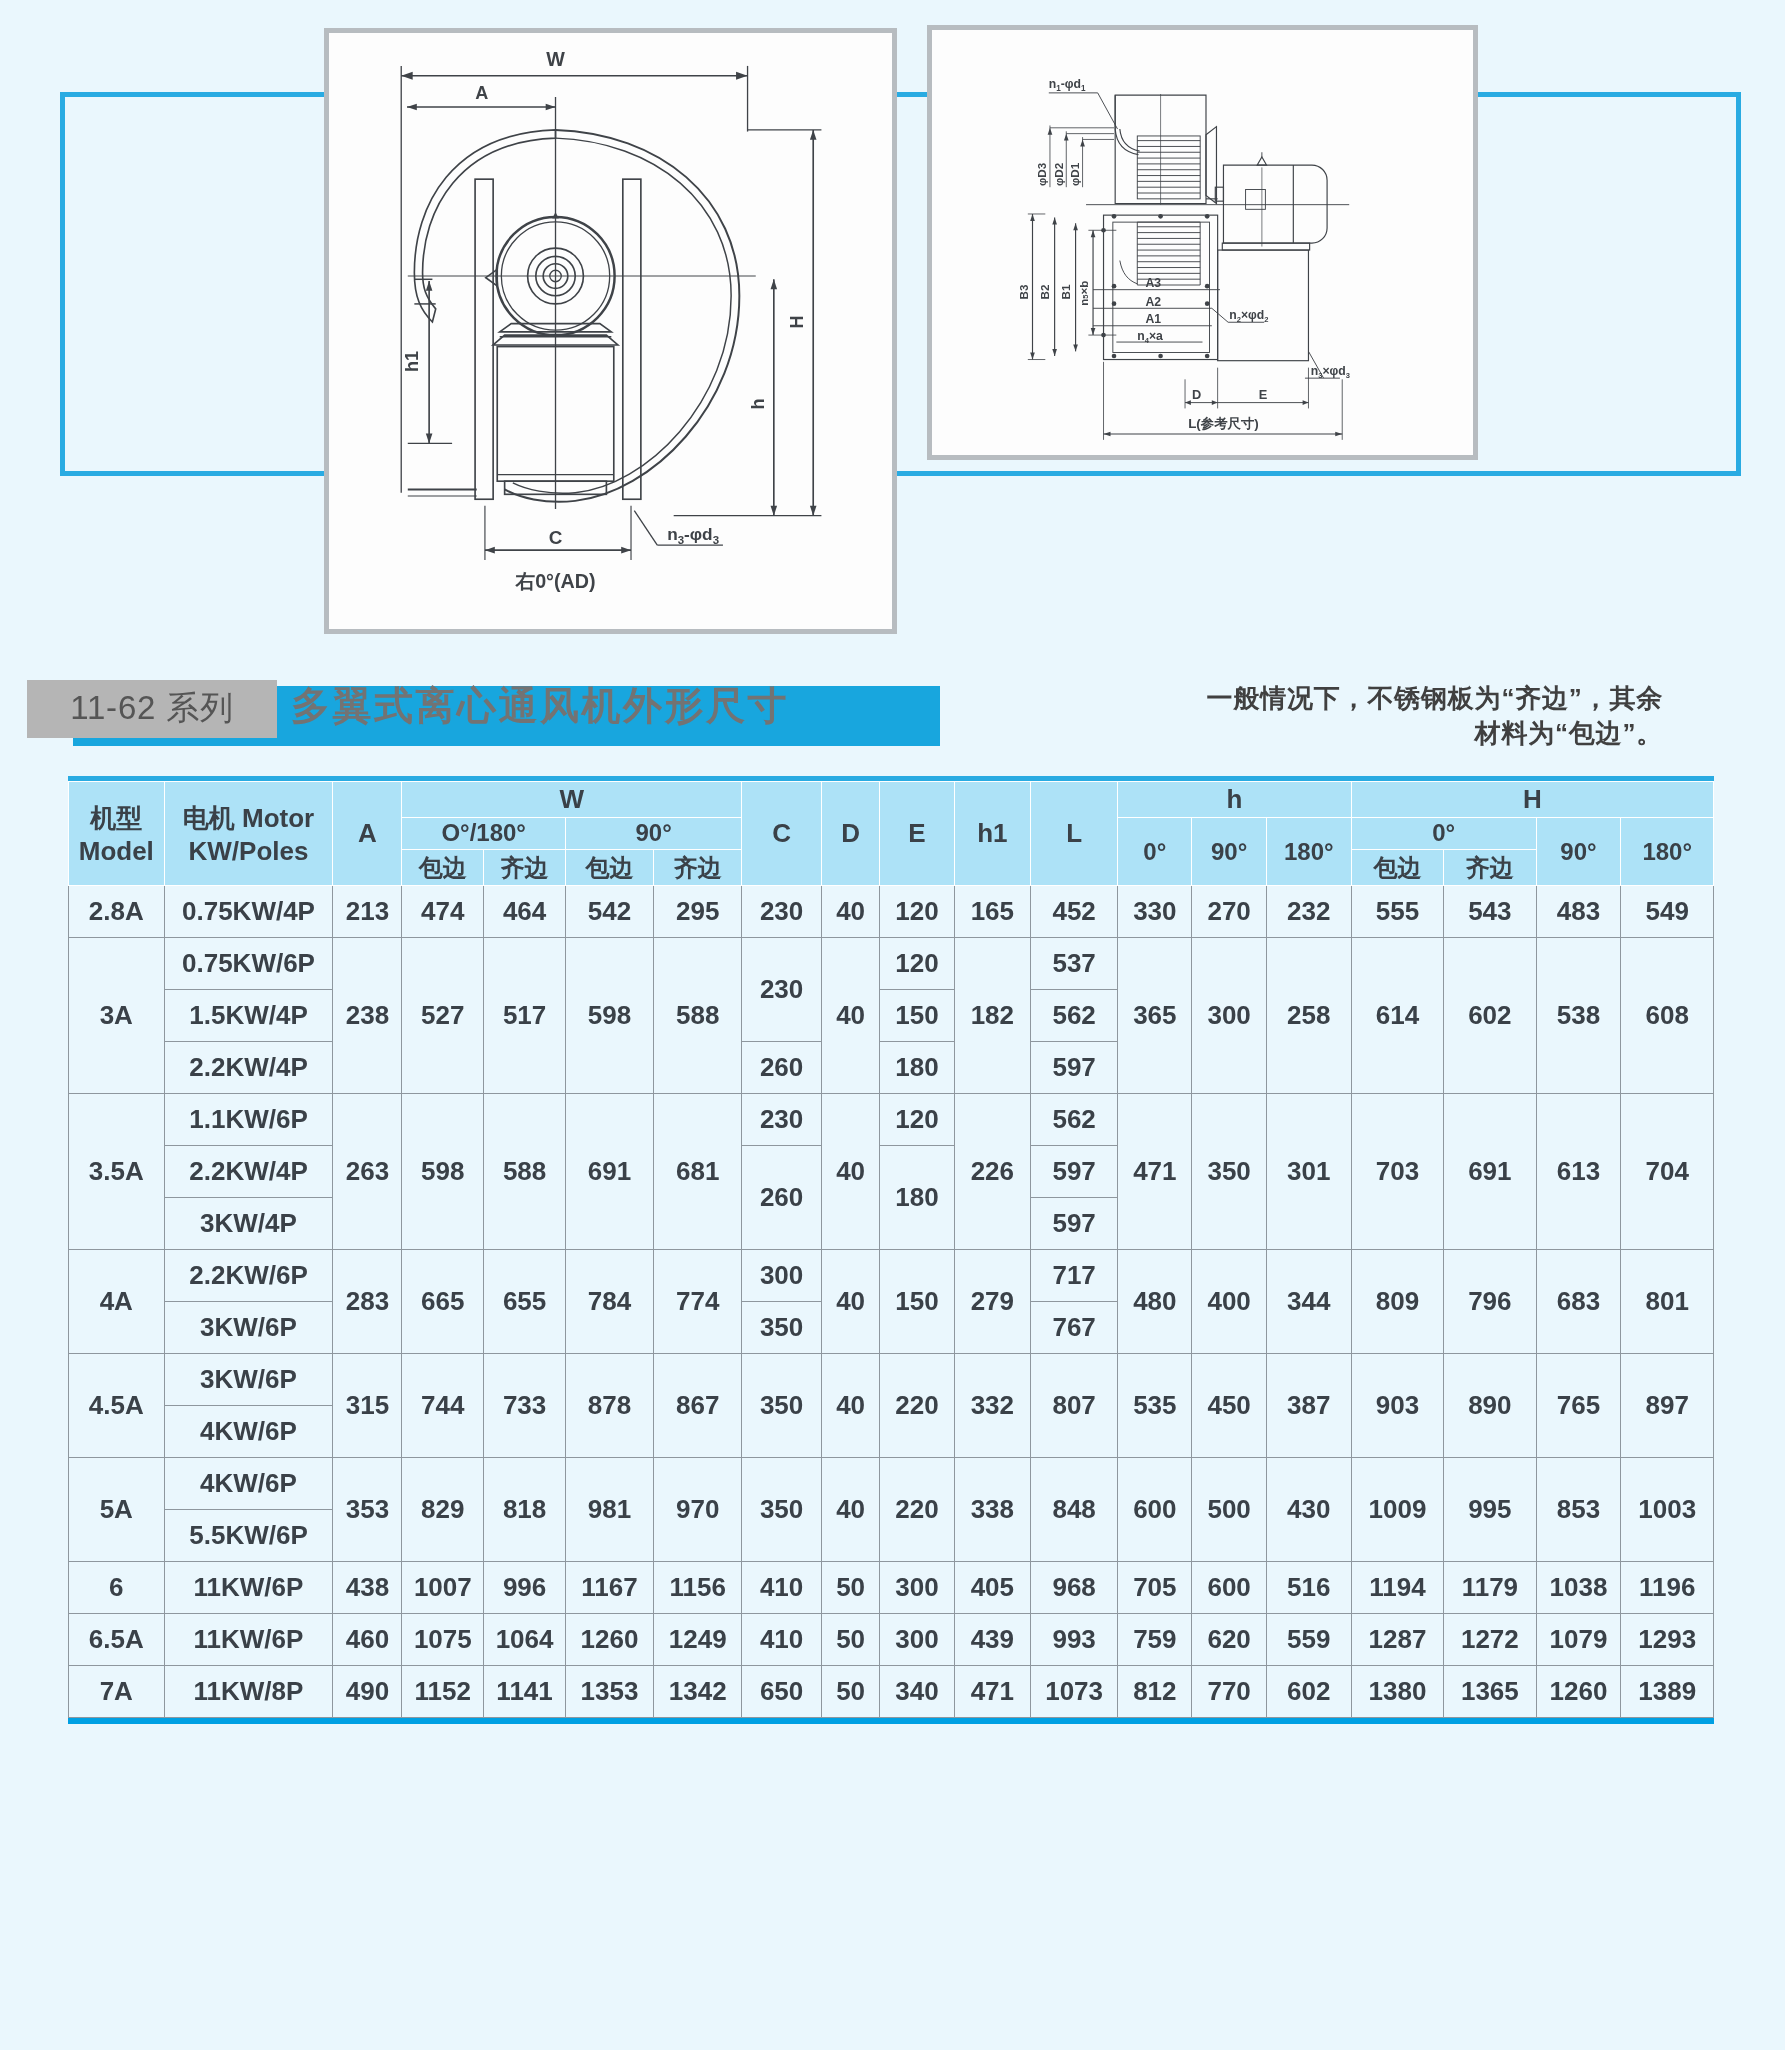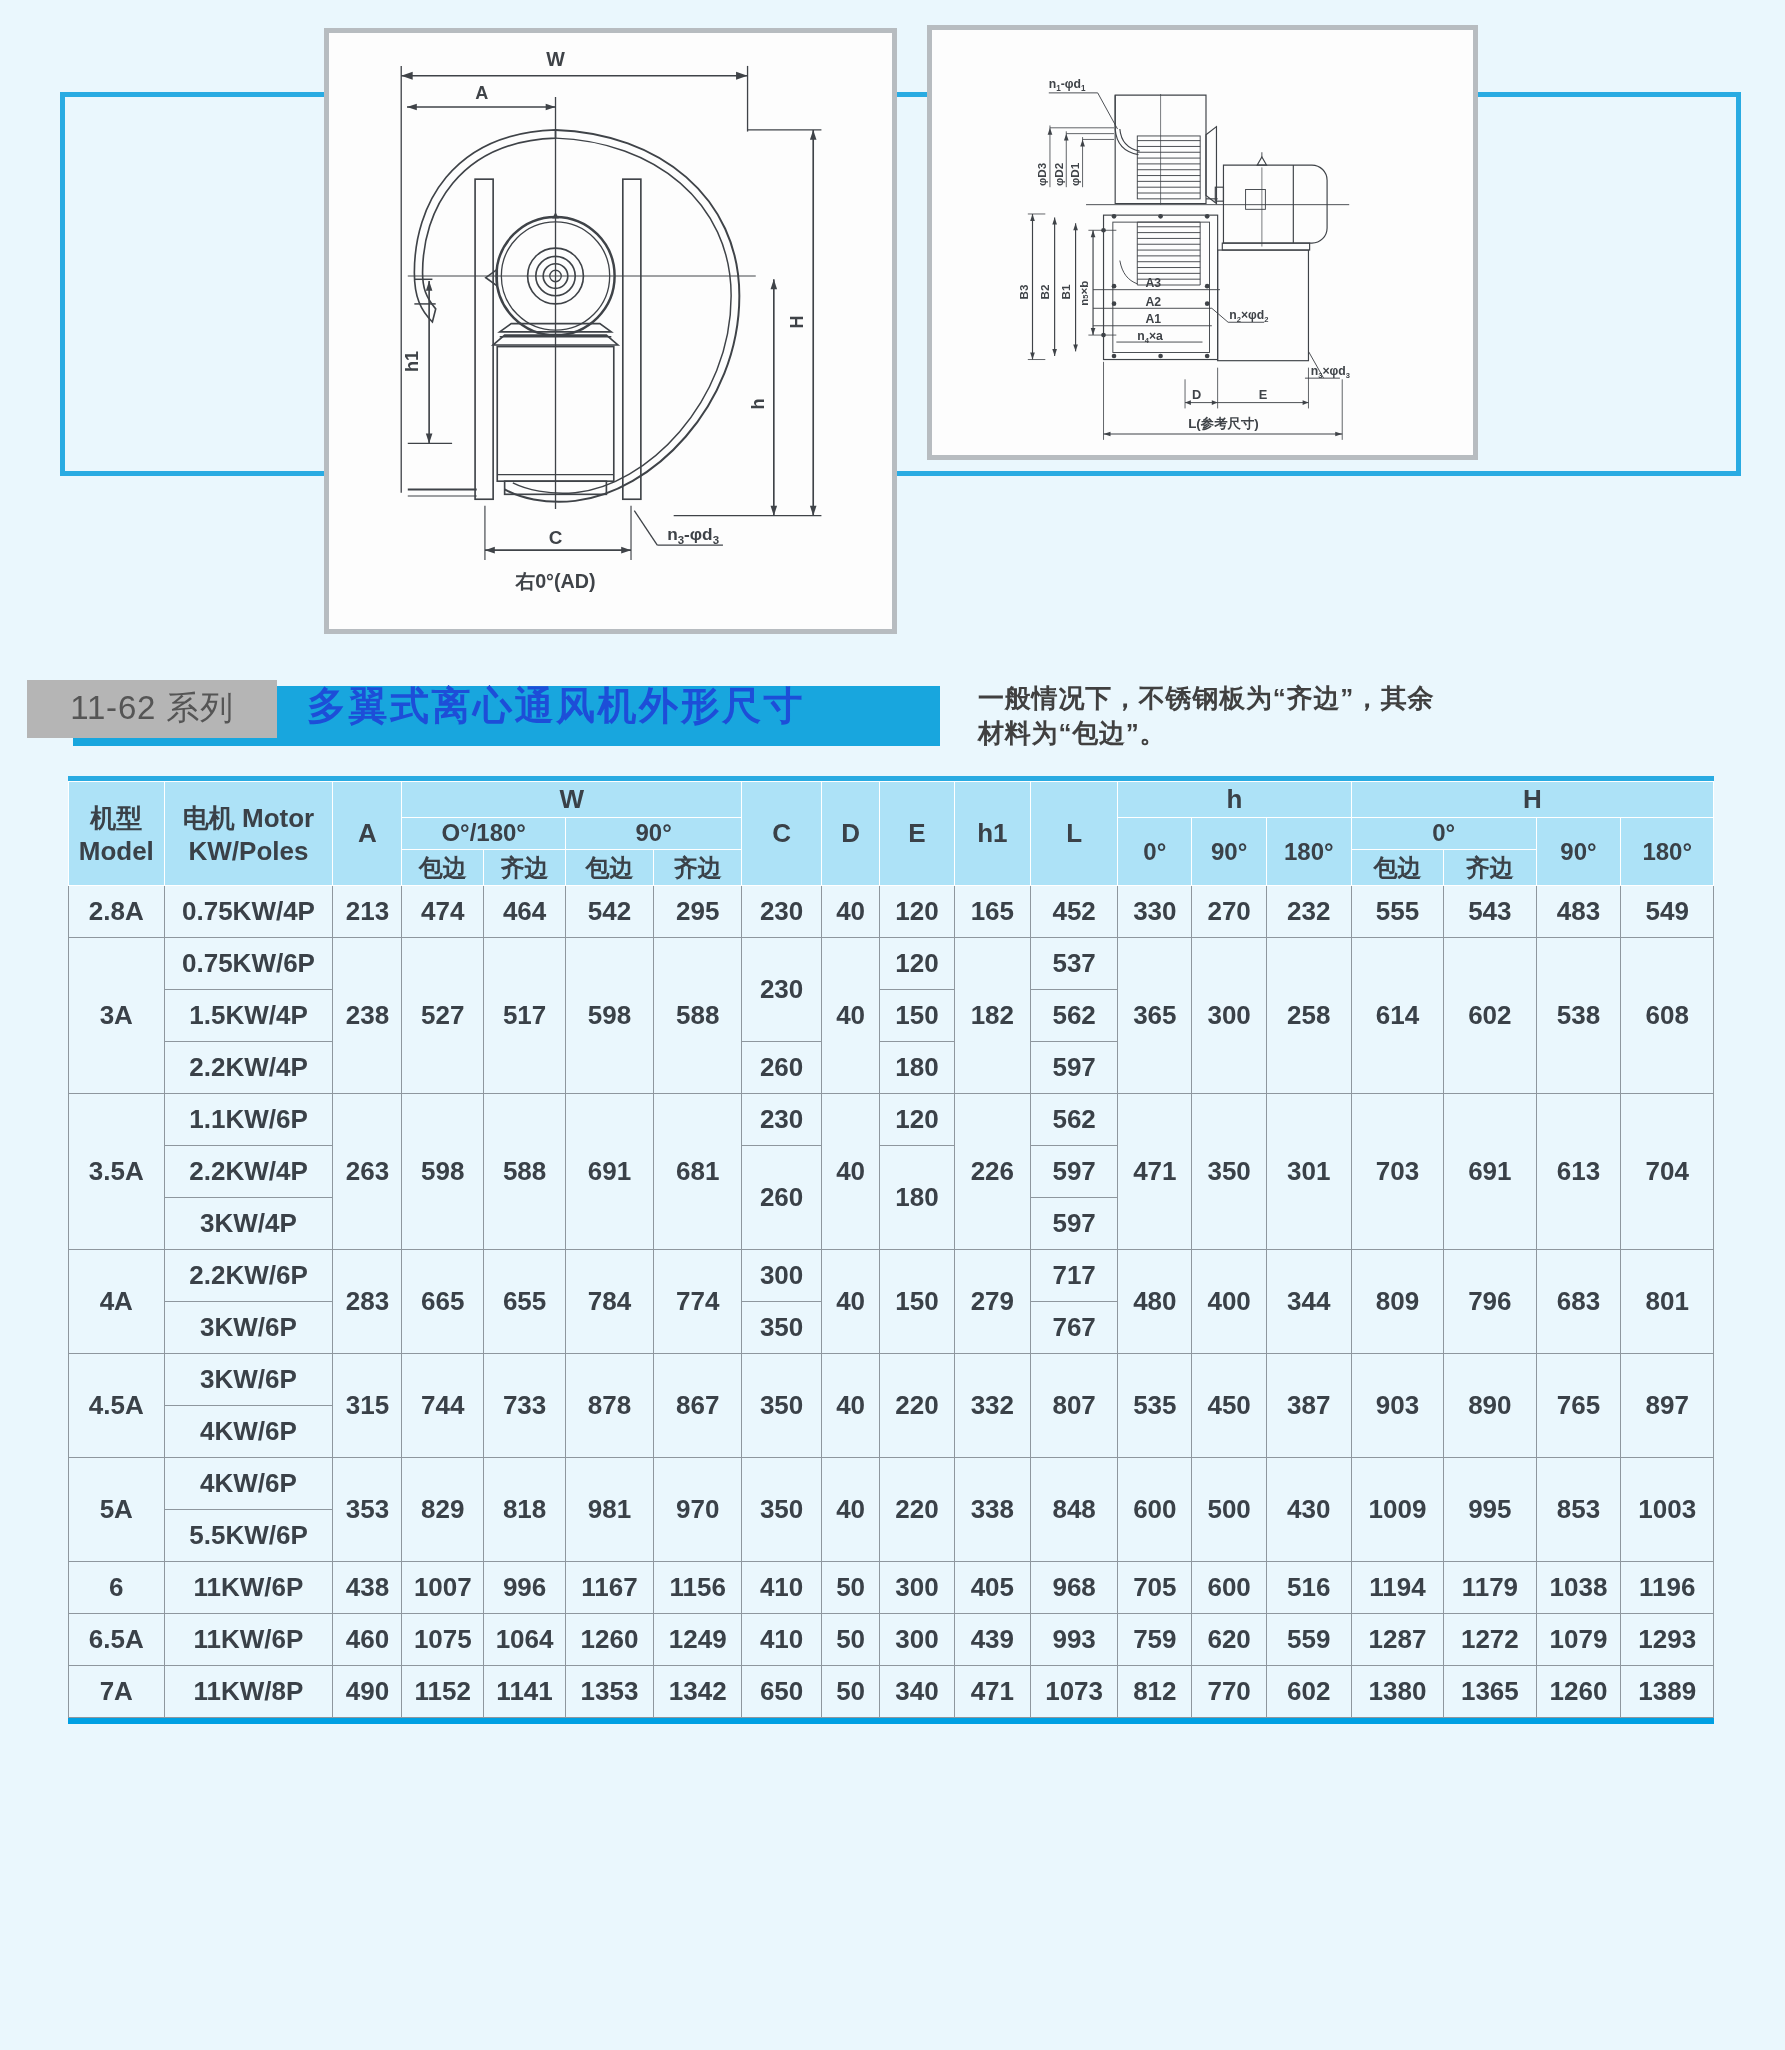--- a/index.html
+++ b/index.html
@@ -48,20 +48,21 @@
   #drawing-left  { left: 324px; top: 28px; width: 573px; height: 606px; }
   #drawing-right { left: 927px; top: 25px; width: 551px; height: 435px; }
   .drawing-box svg { display: block; width: 100%; height: 100%; }
 
   
   .title-row {
     position: relative;
     width: 1785px;
     height: 100px;
     margin-top: 8.3px;
+    text-align: right;
   }
   .title-banner {
     position: absolute;
     left: 73px; top: 10px;
     width: 867px; height: 60px;
     background: #18a6de;
   }
   .title-badge {
     position: absolute;
     left: 27px; top: 3.3px;
@@ -71,26 +72,25 @@
     font-size: 33px;
     font-weight: normal;
     display: flex; align-items: center; justify-content: center;
     letter-spacing: 0.8px;
   }
   .title-main {
     position: absolute;
     left: 291px; top: 1.7px;
     height: 57px;
     display: flex; align-items: center;
-    color: #1d4ed8;
+    color: #737373;
     font-size: 39px;
     font-weight: bold;
     letter-spacing: 2.5px;
     white-space: nowrap;
-    margin-left: 16px;
   }
   .title-note {
     position: absolute;
     left: 978px; top: 5px;
     width: 685px;
     color: #404040;
     font-size: 26px;
     font-weight: bold;
     line-height: 1.35;
     letter-spacing: 0.8px;

